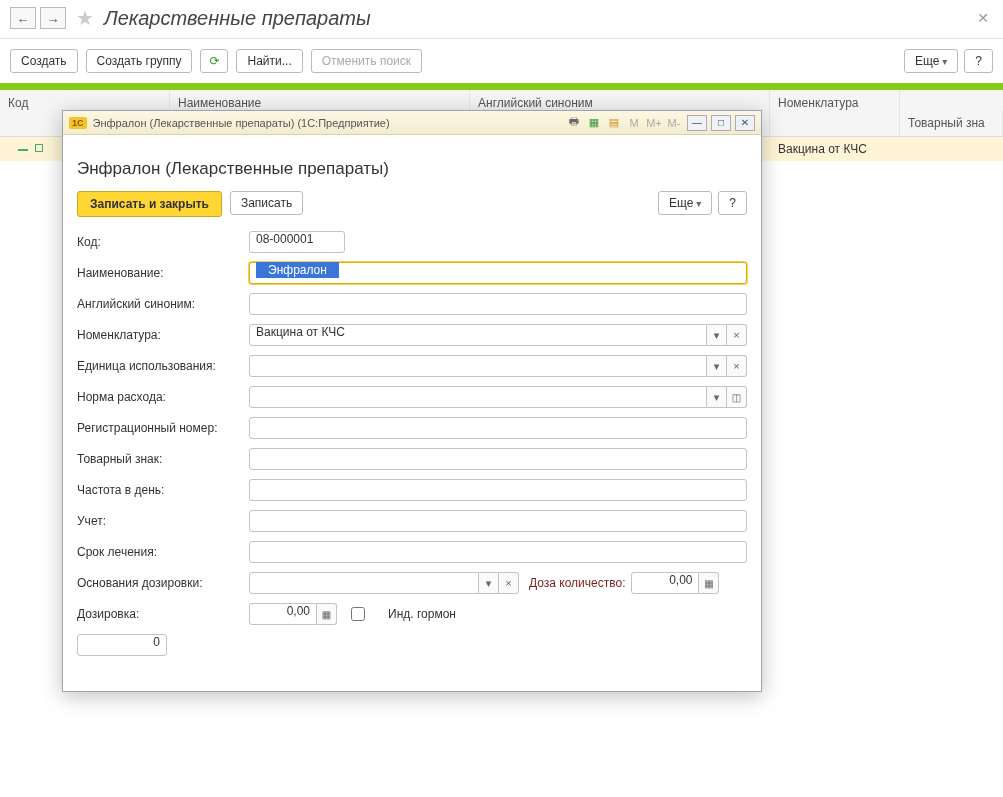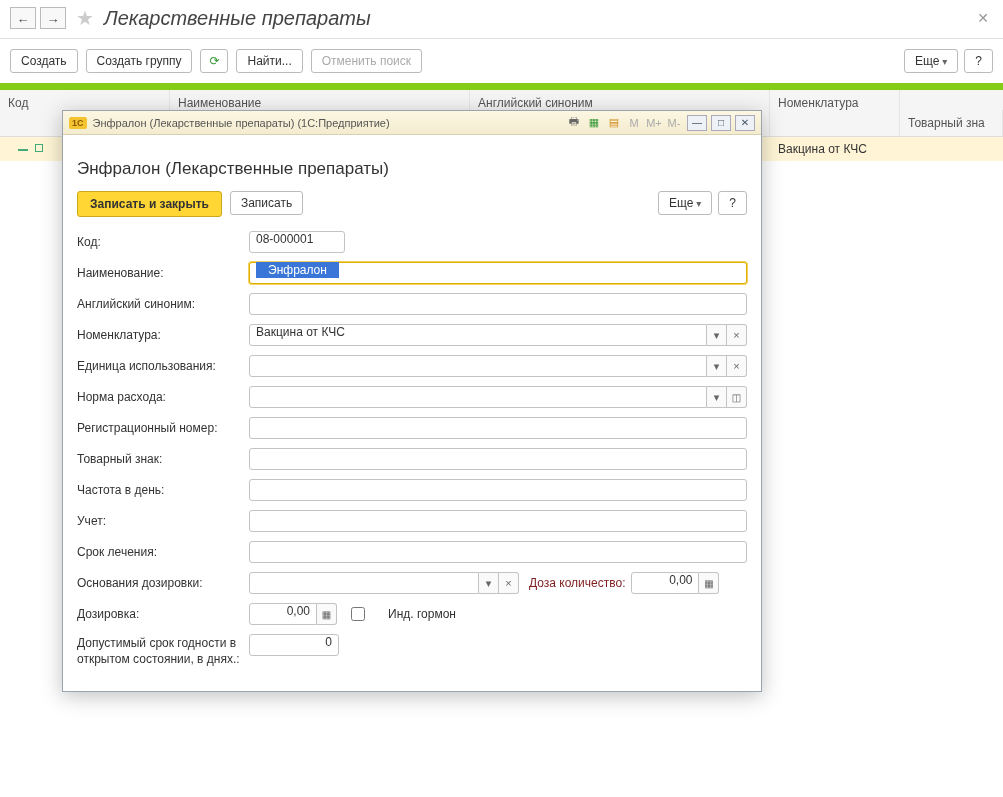--- a/index.html
+++ b/index.html
@@ -471,19 +471,18 @@
         <div class="input w-num">0,00</div>
         <div class="ig-btn calc-ic"></div>
       </div>
       <label class="chk">
         <input type="checkbox" style="">
         <span>Инд. гормон</span>
       </label>
     </div>
 
     <div class="form-row tall">
-      <div class="form-label multi">Допустимый срок годности в открытом состоянии, в днях.:</div>
       <div class="input w-num-sm">0</div>
     </div>
 
 
   </div>
 </div>
 
 </body></html>

